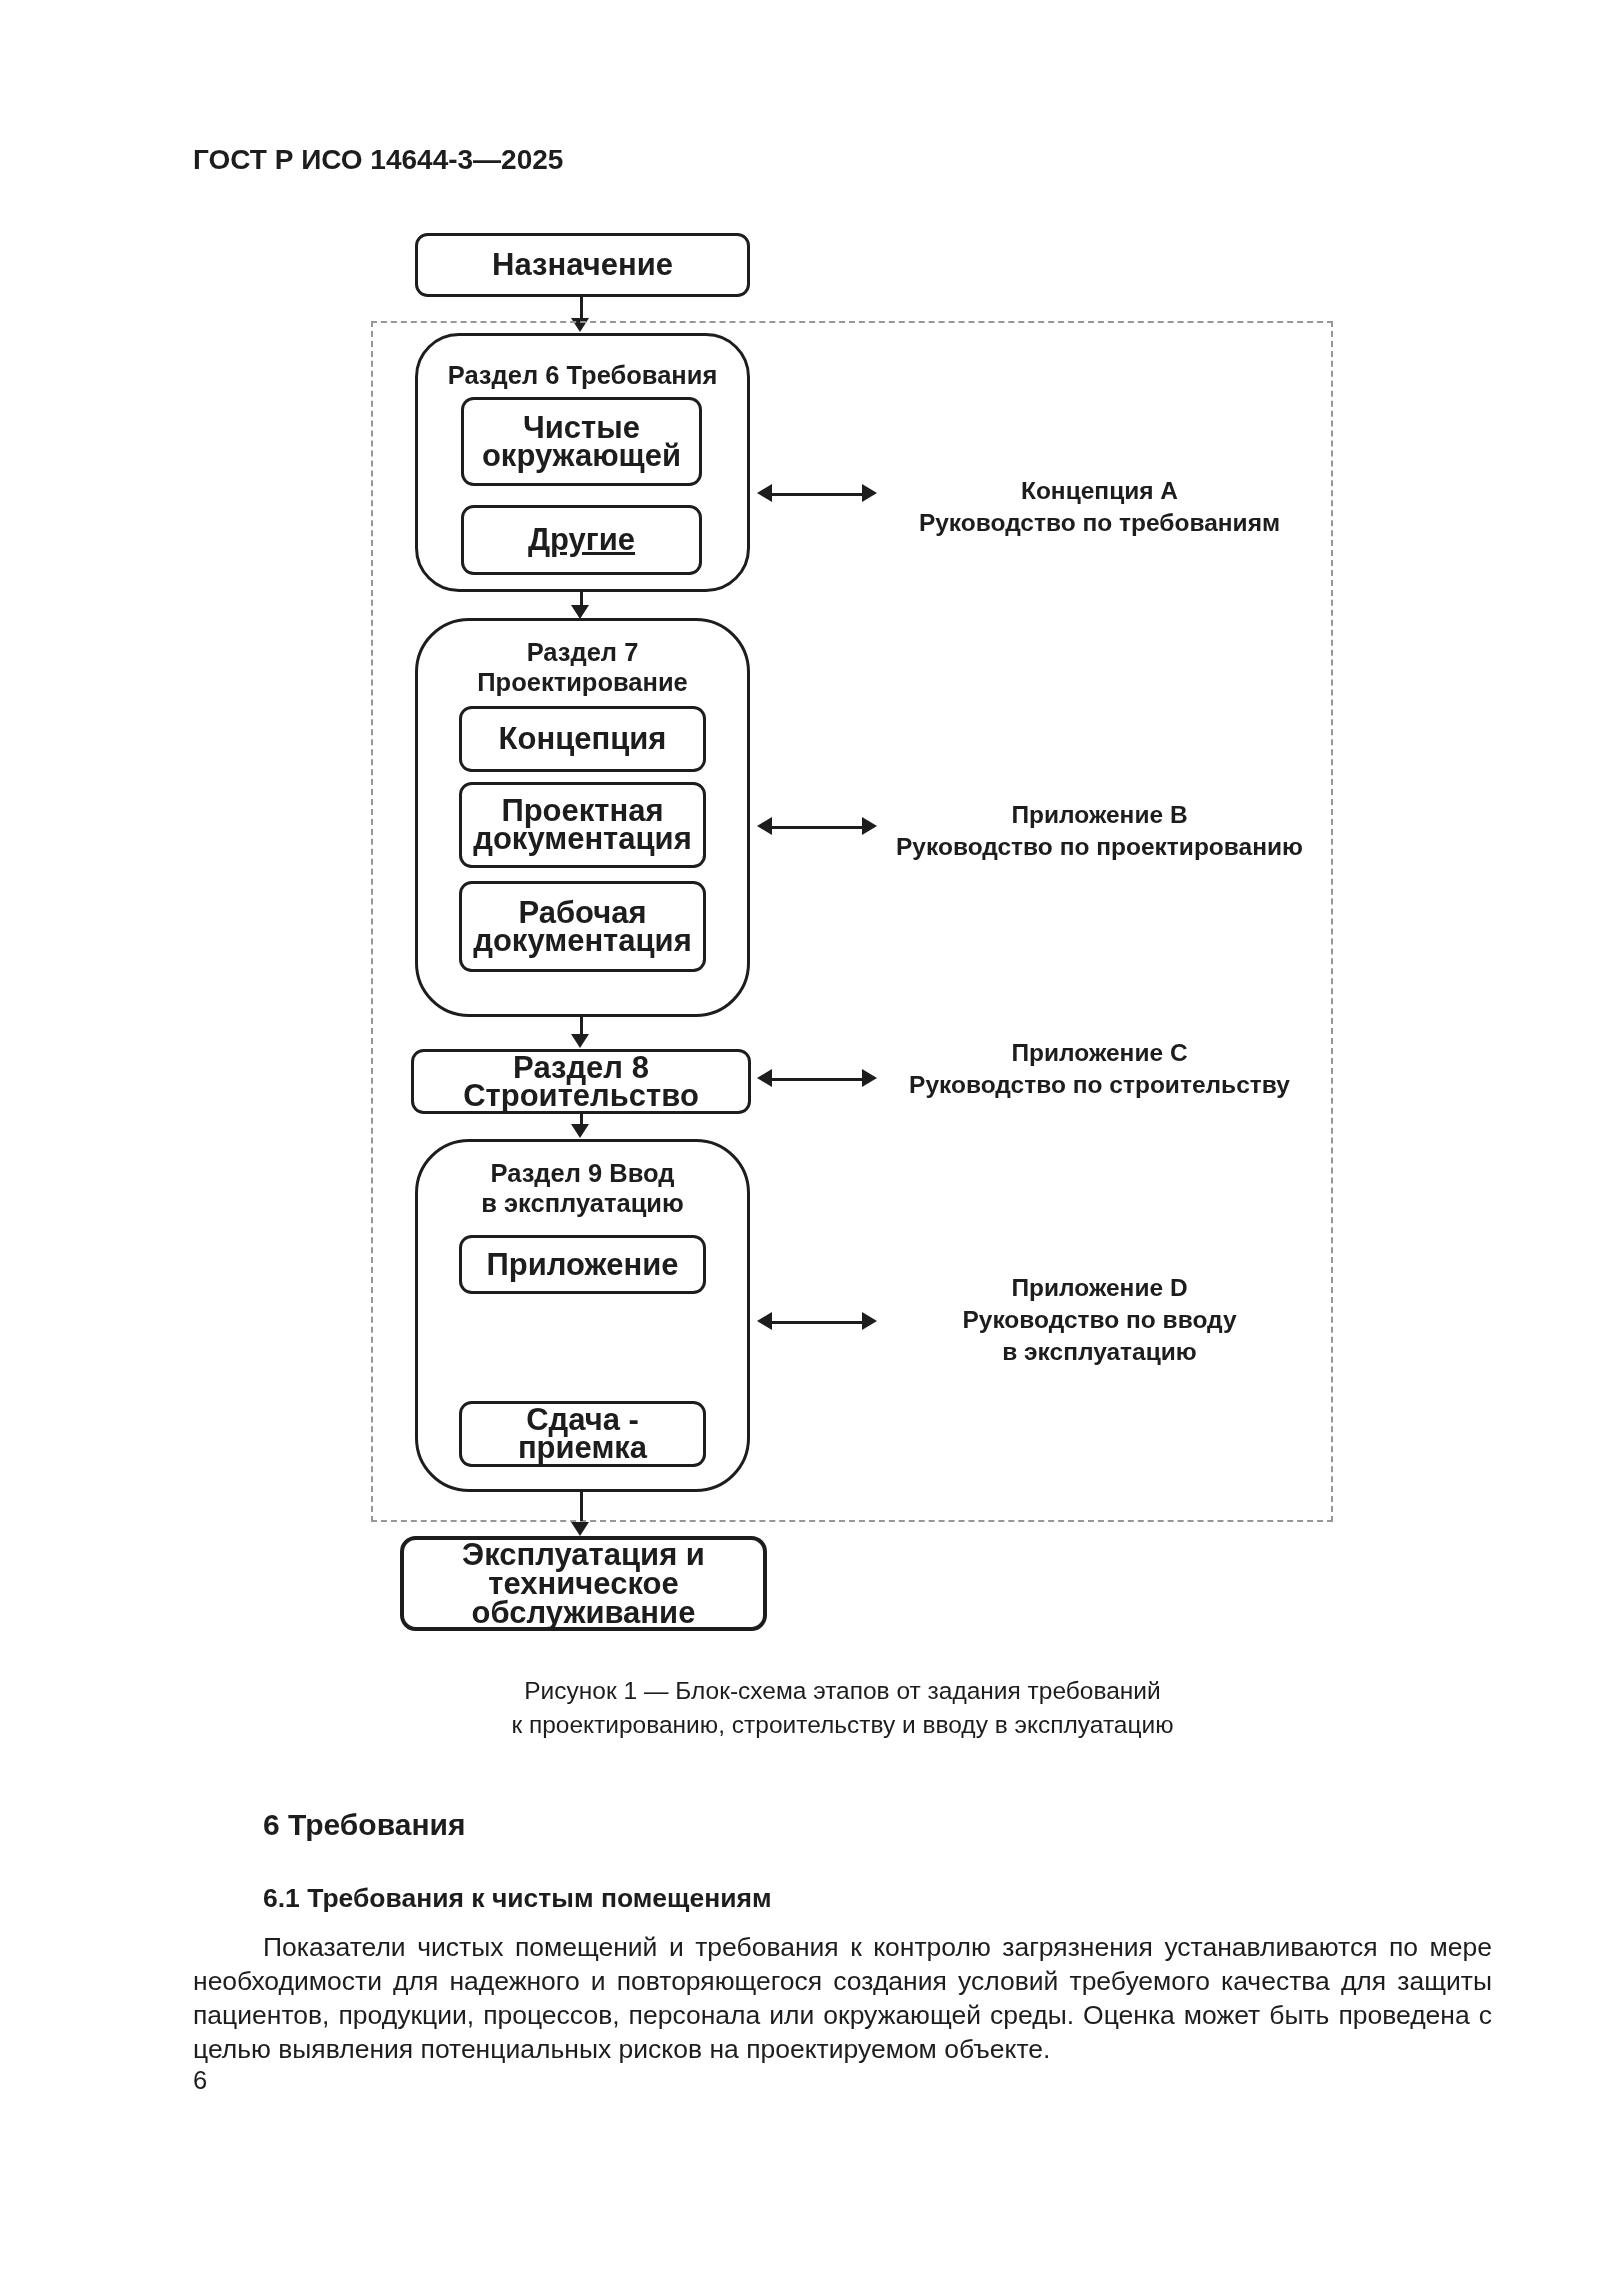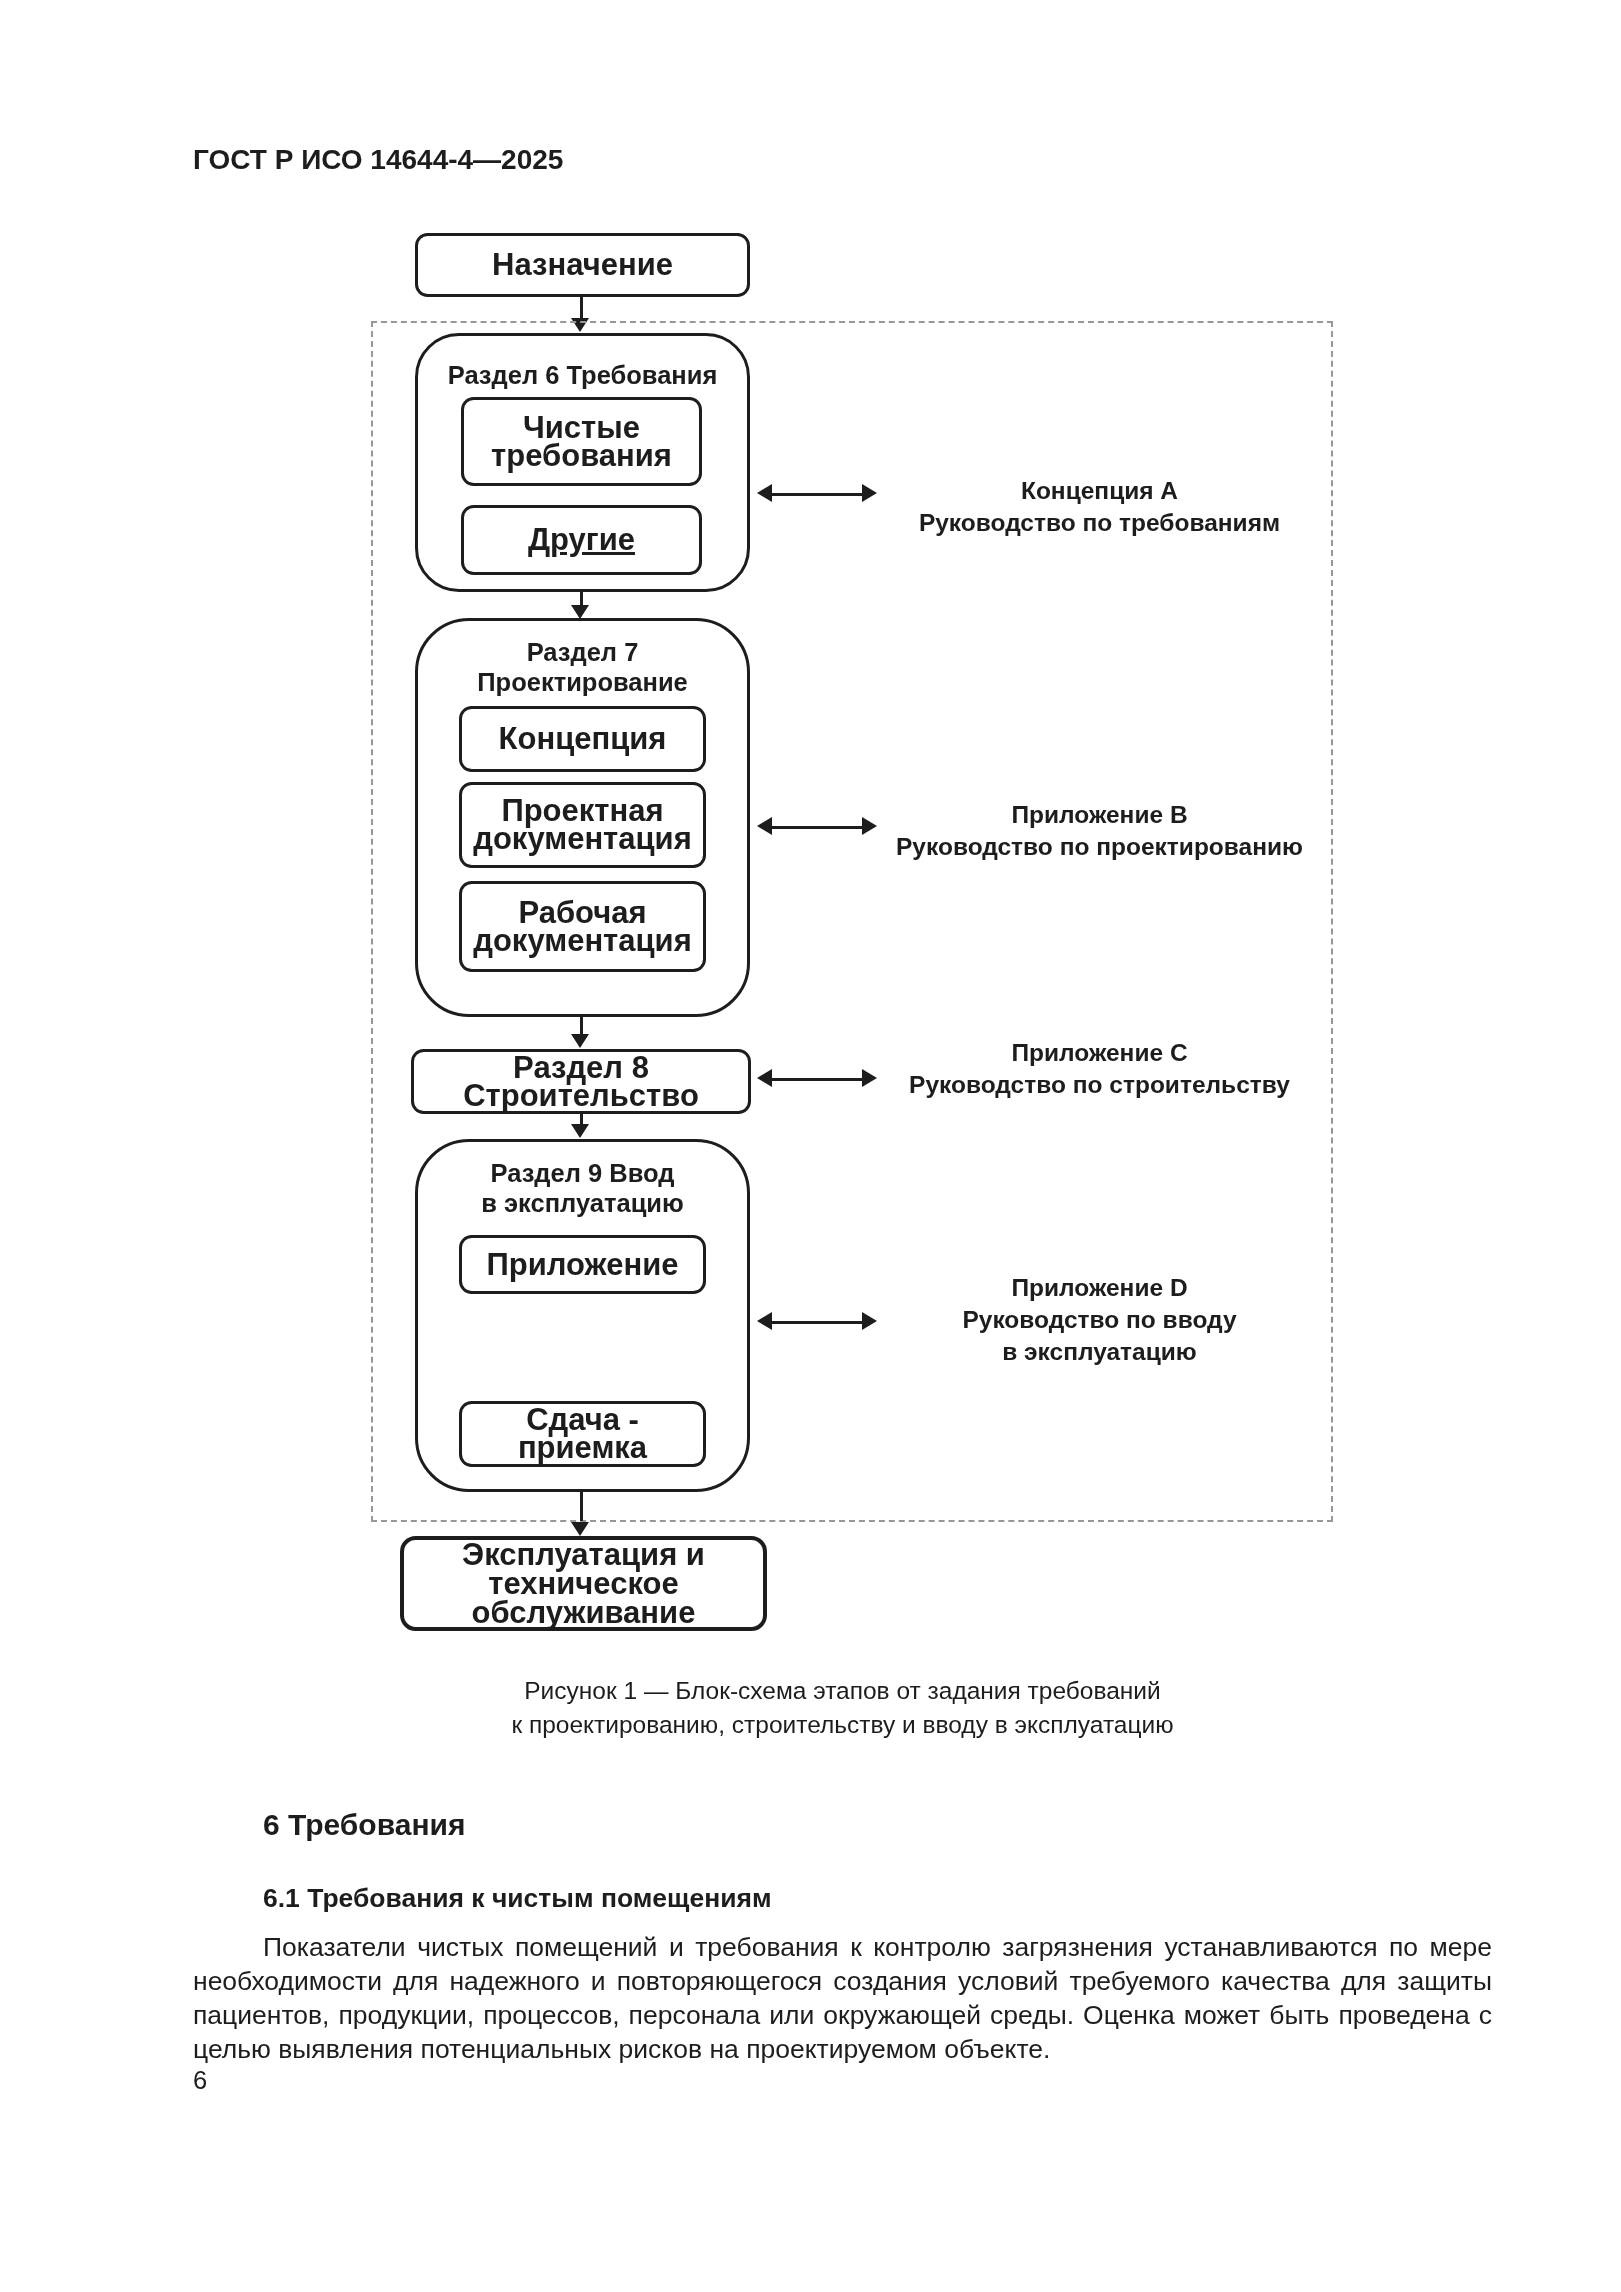--- a/index.html
+++ b/index.html
@@ -75,34 +75,34 @@
   .h-subsection{font-weight:bold;font-size:26.5px;}
   .body-par{
     font-size:26.5px;line-height:34px;
     text-align:justify;text-indent:70px;
   }
   .page-num{font-size:25.5px;}
 </style>
 </head>
 <body>
 
-<div class="abs doc-code" style="left:193px;top:144px;">ГОСТ Р ИСО 14644-4—2025</div>
+<div class="abs doc-code" style="left:193px;top:144px;">ГОСТ Р ИСО 14644-3—2025</div>
 
 <div>
 
   <div class="fbox" style="left:415px;top:233px;width:335px;height:64px;">Назначение</div>
 
   <div class="varrow" style="left:580px;top:297px;height:20.6px;"></div>
 
   <div class="abs dashed-region" style="left:371px;top:321px;width:962px;height:1201px;"></div>
 
   <div class="section" style="left:415px;top:333px;width:335px;height:259px;border-radius:44px;">
     <div class="section-title" style="top:23.5px;">Раздел 6 Требования</div>
     <div class="fbox" style="left:43px;top:61px;width:241px;height:89px;">Чистые
-требования</div>
+окружающей</div>
     <div class="fbox" style="left:43px;top:169px;width:241px;height:70px;text-decoration:underline;">Другие</div>
   </div>
 
   <div class="varrow" style="left:580px;top:592px;height:12.7px;"></div>
 
   <div class="section" style="left:415px;top:618px;width:335px;height:399px;border-radius:54px;">
     <div class="section-title" style="top:15.7px;">Раздел 7
 Проектирование</div>
     <div class="fbox" style="left:41px;top:85px;width:247px;height:66px;">Концепция</div>
     <div class="fbox" style="left:41px;top:161px;width:247px;height:86px;">Проектная

